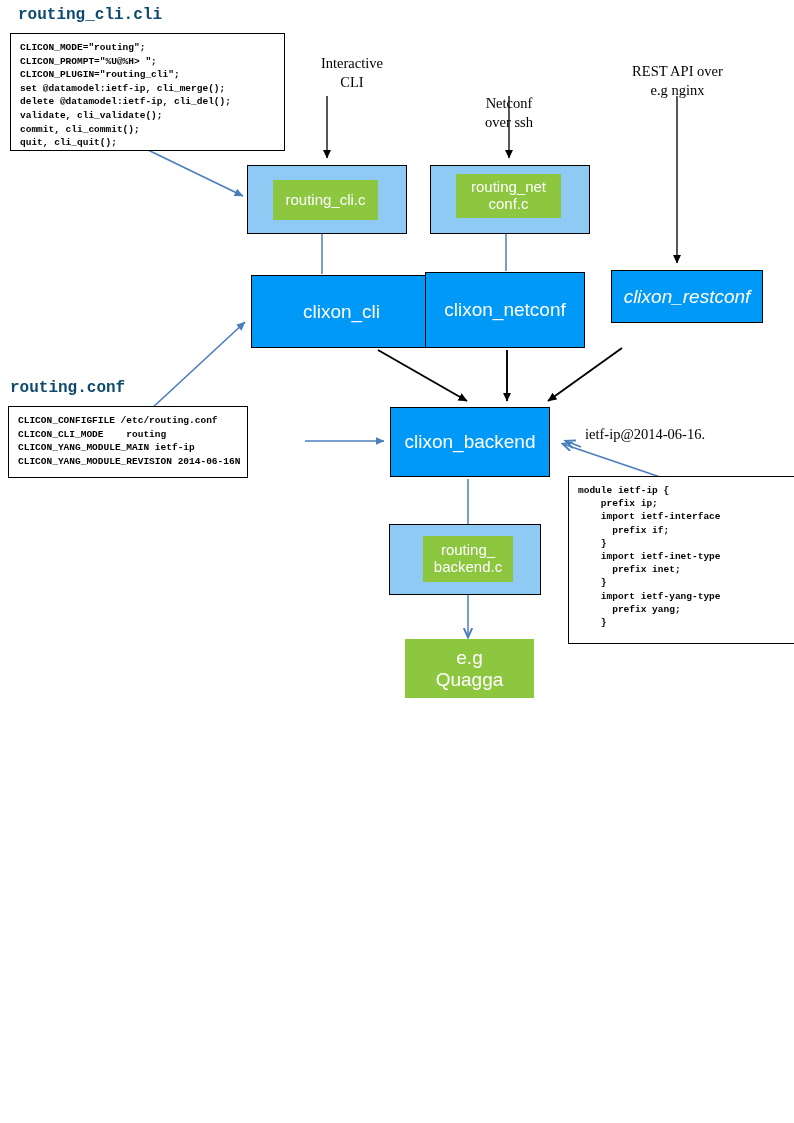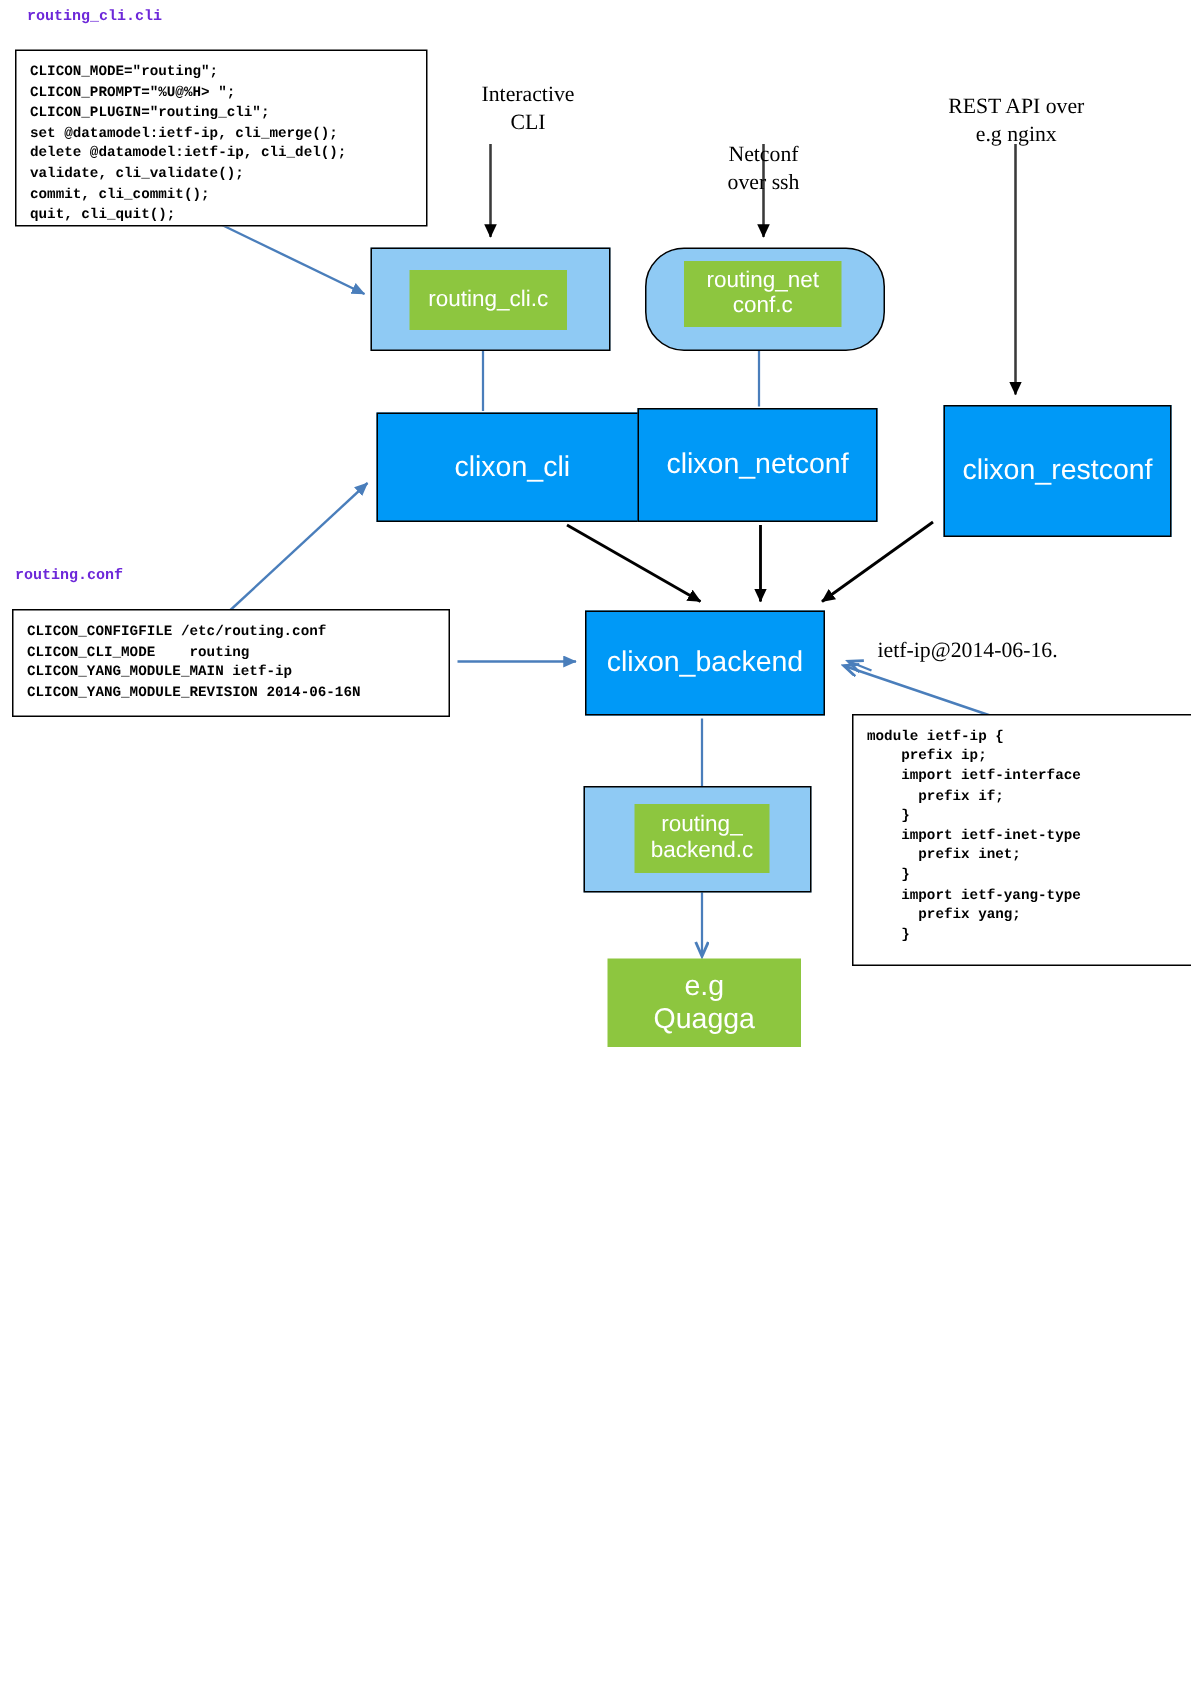--- a/index.html
+++ b/index.html
@@ -25,23 +25,23 @@
     top: 0;
     width: 794px;
     height: 1123px;
     pointer-events: none;
   }
 
   
   .code-title {
     position: absolute;
     font-family: "Liberation Mono", monospace;
-    font-size: 10px;
+    font-size: 16px;
     font-weight: bold;
-    color: #6d28d9;
+    color: #0c4a6e;
     white-space: pre;
     letter-spacing: 0px;
   }
   .code-box {
     position: absolute;
     box-sizing: border-box;
     border: 1.5px solid #000000;
     background: #ffffff;
     font-family: "Liberation Mono", monospace;
     font-size: 9.5px;
@@ -181,40 +181,40 @@
   <div class="anno" style="left:282px; top:54px; width:140px;">Interactive<br>CLI</div>
   <div class="anno" style="left:444px; top:62px; width:130px;margin-top:32px;">Netconf<br>over ssh</div>
   <div class="anno" style="left:600px; top:62px; width:155px;">REST API over<br>e.g nginx</div>
 
   <div class="node lightblue" style="left:247px; top:165px; width:160px; height:69px;">
     <div class="node green" style="position:absolute; left:25px; top:14px; width:105px; height:40px;">
       <span class="label">routing_cli.c</span>
     </div>
   </div>
 
-  <div class="node lightblue" style="left:430px; top:165px; width:160px; height:69px;border-radius:26px;">
+  <div class="node lightblue" style="left:430px; top:165px; width:160px; height:69px;">
     <div class="node green" style="position:absolute; left:25px; top:8px; width:105px; height:44px;">
       <span class="label">routing_net<br>conf.c</span>
     </div>
   </div>
 
   <div class="node blue" style="left:251px; top:275px; width:181px; height:73px;">
     <span class="label">clixon_cli</span>
   </div>
 
   <div class="node blue" style="left:425px; top:272px; width:160px; height:76px;">
     <span class="label">clixon_netconf</span>
   </div>
 
-  <div class="node blue" style="left:629px; top:270px; width:152px; height:88px;">
+  <div class="node blue" style="left:611px; top:270px; width:152px; height:53px;font-style:italic;">
     <span class="label">clixon_restconf</span>
   </div>
 
   <div class="code-title" style="left:10px; top:379px;">routing.conf</div>
-  <div class="code-box" style="left:8px; top:406px; width:292px; height:72px;">CLICON_CONFIGFILE /etc/routing.conf
+  <div class="code-box" style="left:8px; top:406px; width:240px; height:72px;">CLICON_CONFIGFILE /etc/routing.conf
 CLICON_CLI_MODE    routing
 CLICON_YANG_MODULE_MAIN ietf-ip
 CLICON_YANG_MODULE_REVISION 2014-06-16N</div>
 
   <div class="node blue" style="left:390px; top:407px; width:160px; height:70px;">
     <span class="label">clixon_backend</span>
   </div>
 
   <div class="anno left" style="left:585px; top:425px; width:230px;">ietf-ip@2014-06-16.</div>
   <div class="code-box tight" style="left:568px; top:476px; width:236px; height:168px;">module ietf-ip {

